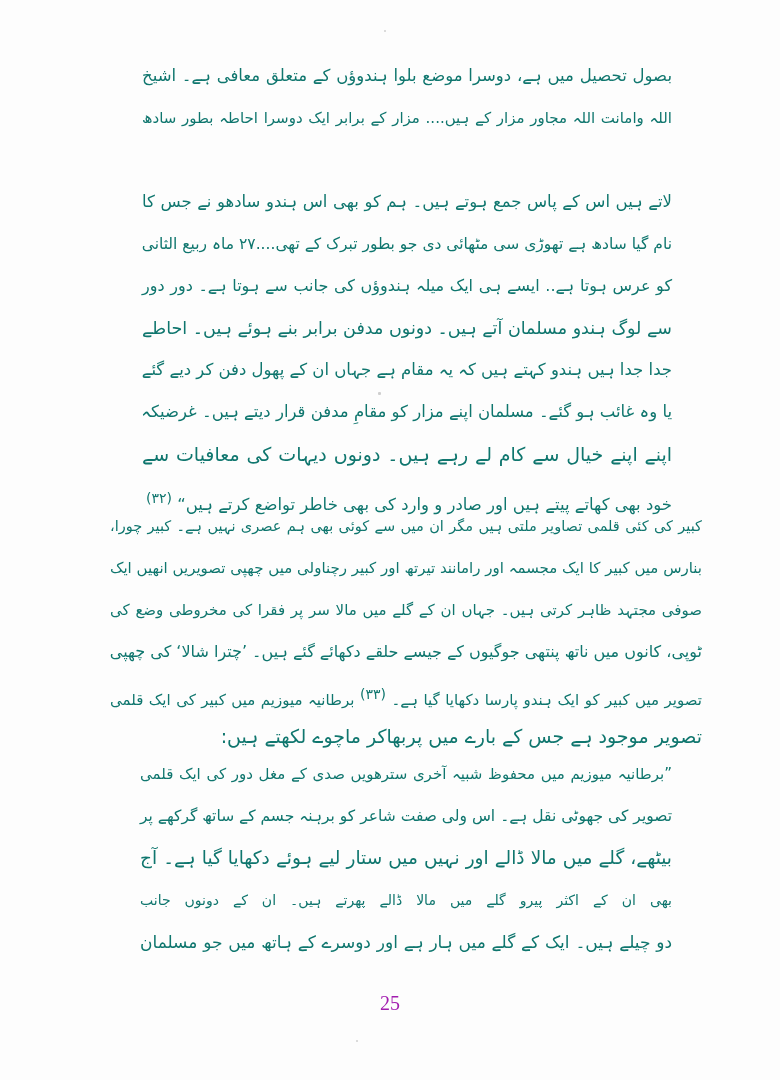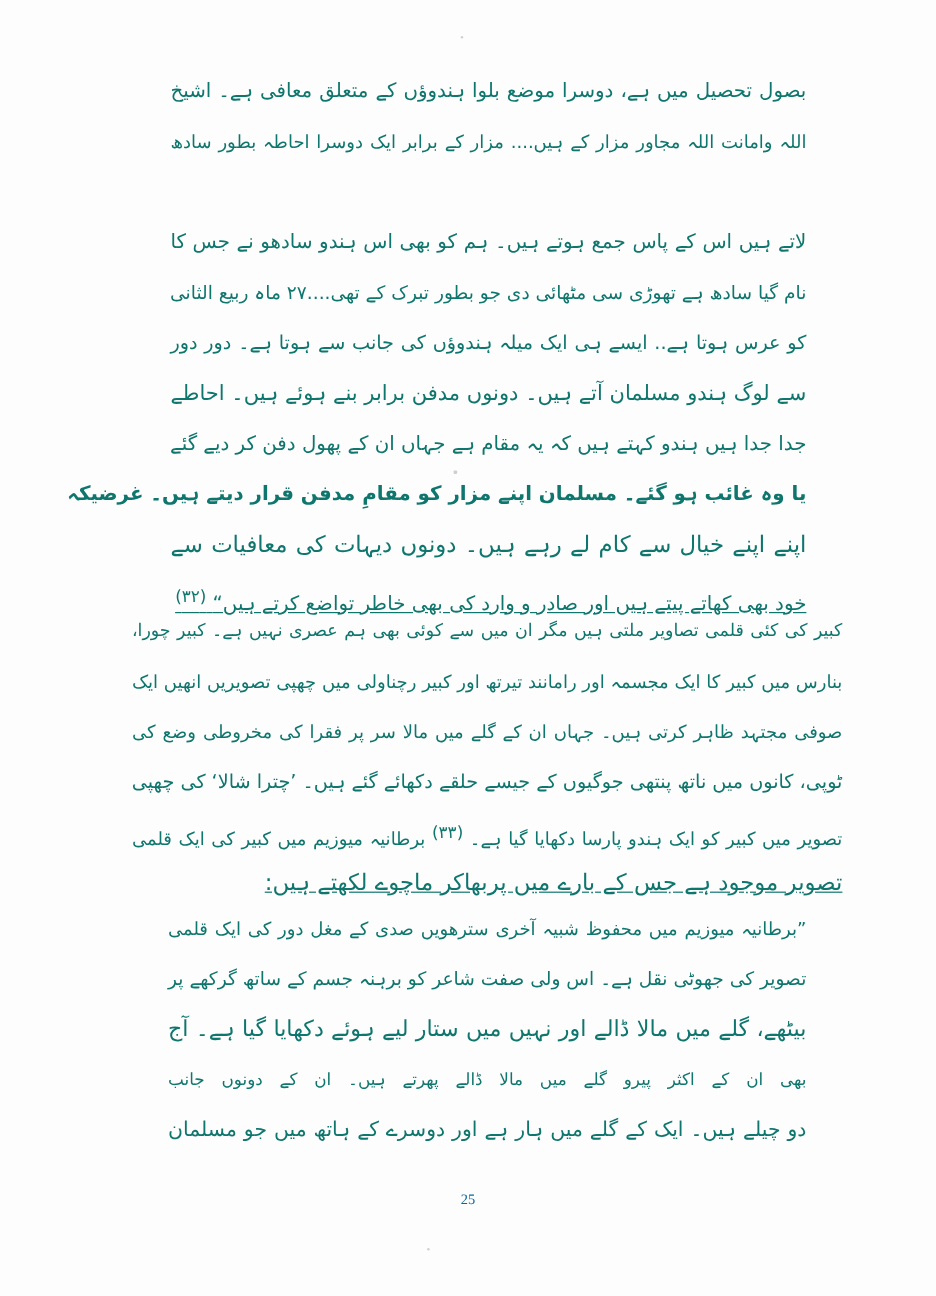--- a/index.html
+++ b/index.html
@@ -48,34 +48,34 @@
     .para2 {
       right: 78px;
       width: 592px;
     }
     .para2 .line { width: 592px; }
     .quote {
       right: 108px;
       width: 532px;
     }
     .quote .line { width: 532px; }
-    .line.last { text-align-last: right; text-decoration: underline; }
+    .line.last { text-align-last: right; }
     .footnote-ref {
       font-size: 14px;
       vertical-align: super;
     }
     .page-number {
       position: absolute;
       left: 0;
       width: 780px;
       top: 992px;
       text-align: center;
       font-family: "Liberation Serif", serif;
-      font-size: 12px;
-      color: #0369a1;
+      font-size: 20px;
+      color: #a21caf;
     }
     .speck {
       position: absolute;
       width: 2px;
       height: 2px;
       background: #cfcfcf;
       border-radius: 1px;
     }
   </style>
 </head>
@@ -88,21 +88,21 @@
   <span class="speck" style="left:356px;top:1040px;"></span>
 
   <div class="text-block para1" style="top:56px;height:460px;">
     <div class="line" style="top: 0px; font-size: 16.5px;">بصول تحصیل میں ہے، دوسرا موضع بلوا ہندوؤں کے متعلق معافی ہے۔ اشیخ</div>
     <div class="line" style="top: 42px; font-size: 15px;">اللہ وامانت اللہ مجاور مزار کے ہیں.... مزار کے برابر ایک دوسرا احاطہ بطور سادھ</div>
     <div class="line" style="top: 126px; font-size: 16.5px;">لاتے ہیں اس کے پاس جمع ہوتے ہیں۔ ہم کو بھی اس ہندو سادھو نے جس کا</div>
     <div class="line" style="top: 168px; font-size: 15.5px;">نام گیا سادھ ہے تھوڑی سی مٹھائی دی جو بطور تبرک کے تھی....۲۷ ماہ ربیع الثانی</div>
     <div class="line" style="top: 210px; font-size: 16px;">کو عرس ہوتا ہے.. ایسے ہی ایک میلہ ہندوؤں کی جانب سے ہوتا ہے۔ دور دور</div>
     <div class="line" style="top: 252px; font-size: 17.5px;">سے لوگ ہندو مسلمان آتے ہیں۔ دونوں مدفن برابر بنے ہوئے ہیں۔ احاطے</div>
     <div class="line" style="top: 294px; font-size: 16.5px;">جدا جدا ہیں ہندو کہتے ہیں کہ یہ مقام ہے جہاں ان کے پھول دفن کر دیے گئے</div>
-    <div class="line" style="top: 336px; font-size: 16.5px; font-weight: bold;">یا وہ غائب ہو گئے۔ مسلمان اپنے مزار کو مقامِ مدفن قرار دیتے ہیں۔ غرضیکہ</div>
+    <div class="line" style="top: 336px; font-size: 16.5px;">یا وہ غائب ہو گئے۔ مسلمان اپنے مزار کو مقامِ مدفن قرار دیتے ہیں۔ غرضیکہ</div>
     <div class="line" style="top: 378px; font-size: 19px;">اپنے اپنے خیال سے کام لے رہے ہیں۔ دونوں دیہات کی معافیات سے</div>
     <div class="line last" style="top: 422px; font-size: 16.5px;">
       <span>خود بھی کھاتے پیتے ہیں اور صادر و وارد کی بھی خاطر تواضع کرتے ہیں“</span>
       <span class="footnote-ref">(۳۲)</span>
     </div>
   </div>
 
   <div class="text-block para2" style="top:506px;height:260px;">
     <div class="line" style="top: 0px; font-size: 14.5px;">کبیر کی کئی قلمی تصاویر ملتی ہیں مگر ان میں سے کوئی بھی ہم عصری نہیں ہے۔ کبیر چورا،</div>
     <div class="line" style="top: 42px; font-size: 15px;">بنارس میں کبیر کا ایک مجسمہ اور رامانند تیرتھ اور کبیر رچناولی میں چھپی تصویریں انھیں ایک</div>

